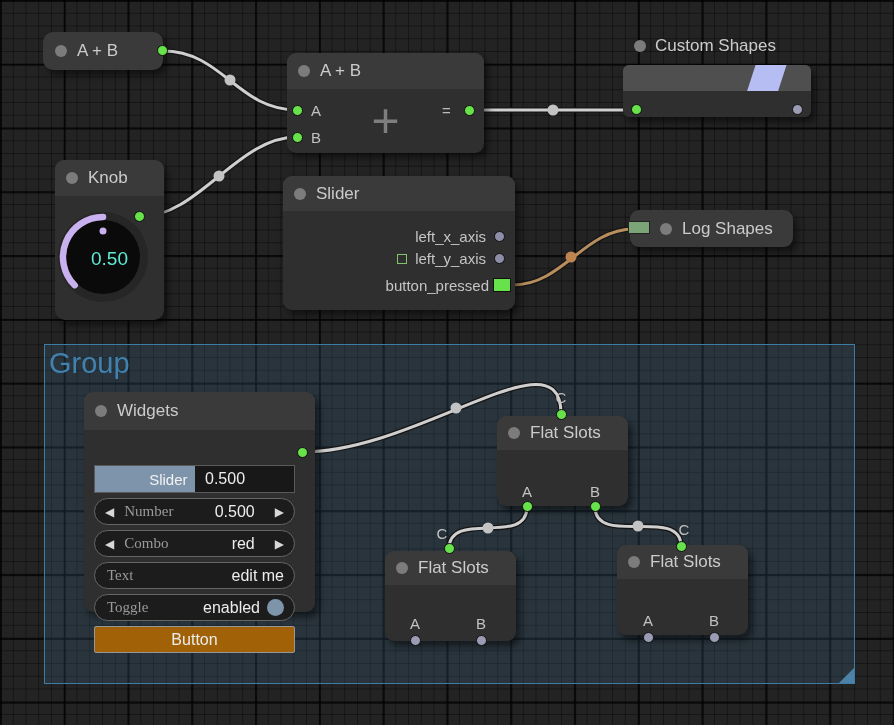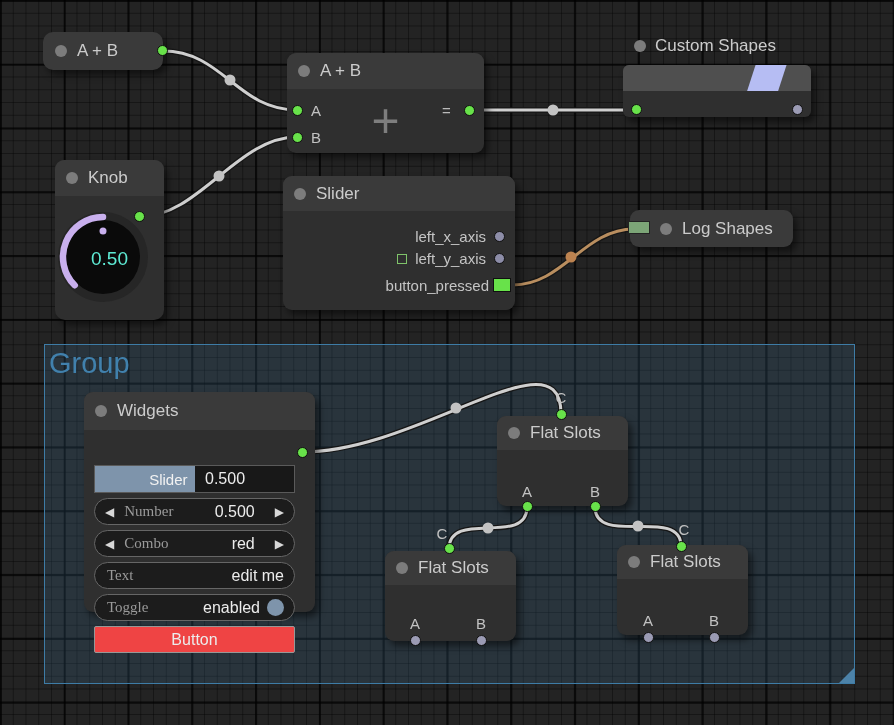--- a/index.html
+++ b/index.html
@@ -67,21 +67,21 @@
     color:#f2f2f2; font-size:15px; }
   .slider-value { position:absolute; left:110px; top:0; bottom:0; display:flex;
     align-items:center; color:#ececec; font-size:16px; }
   .pill { background:#1c1c1c; border:1px solid #666; border-radius:14px;
     display:flex; align-items:center; padding:0 10px; font-size:15px; }
   .pill .arrow { color:#d8d8d8; font-size:12px; }
   .pill .wlabel { color:#9a9a9a; margin-left:10px;font-family:Liberation Serif, serif; }
   .pill .wvalue { color:#ececec; margin-left:auto; font-size:16px; }
   .pill .wvalue.stepped { margin-right:20px; }
   .toggle-circle { width:17px; height:17px; border-radius:50%; background:#7e94ab; margin-left:7px; }
-  .btn { background:#ef4444; border:1px solid #979797; border-radius:2px;
+  .btn { background:#a16207; border:1px solid #979797; border-radius:2px;
     display:flex; align-items:center; justify-content:center; color:#ececec; font-size:16px; }
 </style>
 </head>
 <body>
 
 <div id="canvas">
 
   <div class="group">
     <div class="group-title">Group</div>
     <div class="group-resizer"></div>

